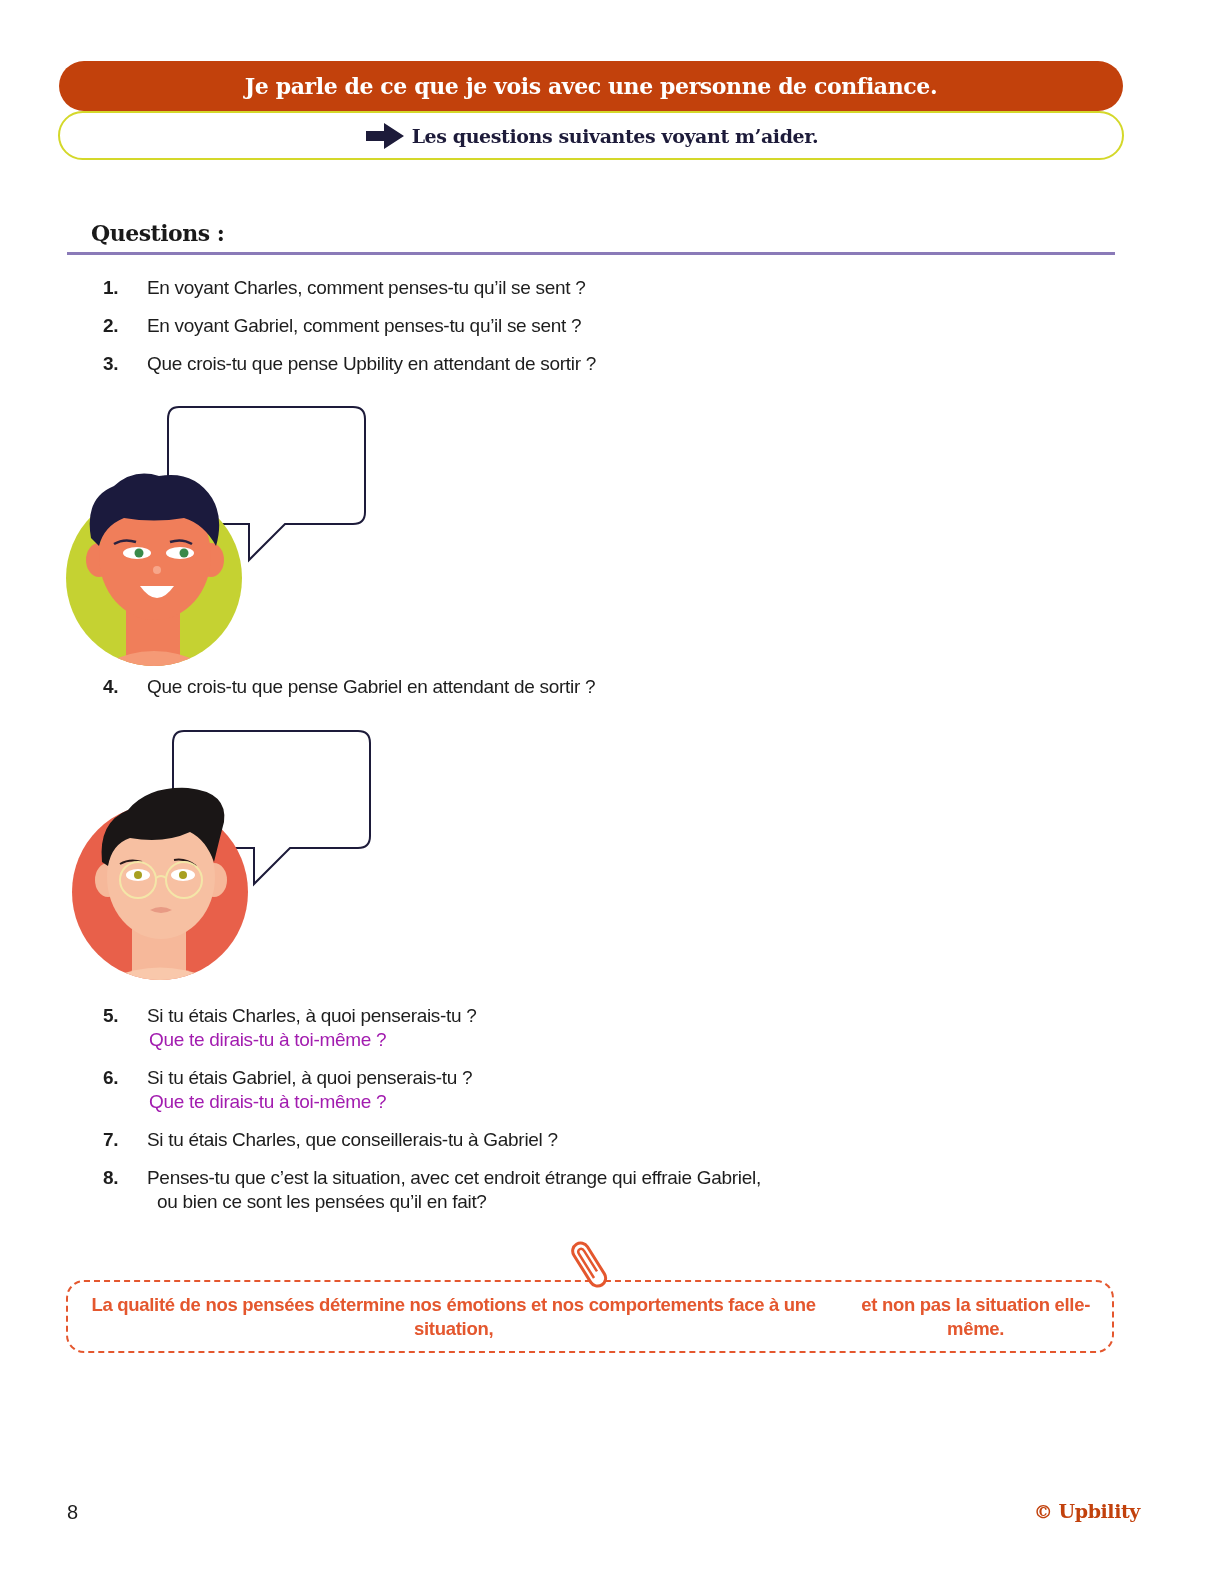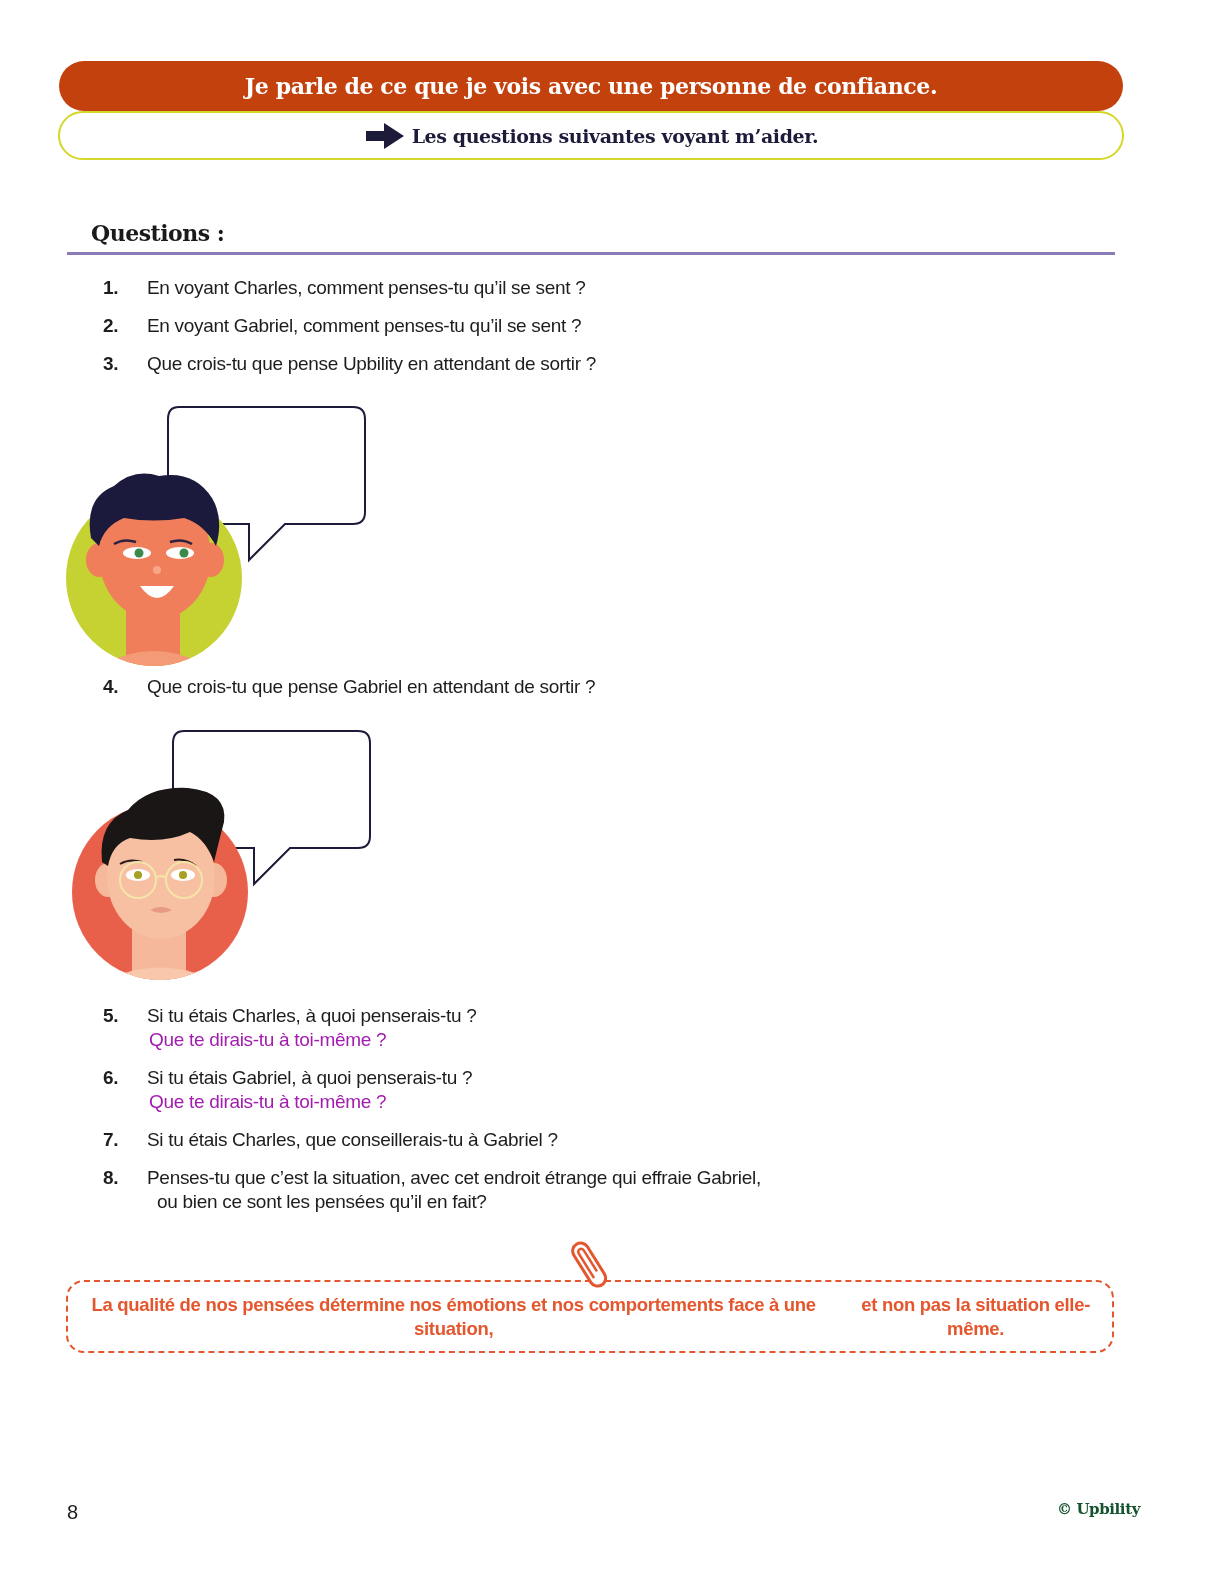--- a/index.html
+++ b/index.html
@@ -42,21 +42,21 @@
     .note {
       position: absolute; left: 66px; top: 1280px; width: 1048px; height: 73px;
       border: 2px dashed #e4572e; border-radius: 18px;
       display: flex; flex-direction: row; align-items: center; justify-content: center;
       color: #e4572e; font-weight: bold; font-size: 18.5px; line-height: 24px; letter-spacing: -0.3px;
       text-align: center;
     }
     .clip-icon { position: absolute; left: 565px; top: 1236px; width: 50px; height: 56px; }
 
     .page-num { position: absolute; left: 67px; top: 1501px; font-size: 20px; color: #1d1d1d; }
-    .copyright { position: absolute; right: 74px; top: 1500px; font-family: "DejaVu Serif", serif; font-weight: bold; font-size: 15px; color: #14532d; letter-spacing: -0.4px; margin-left: 16px; }
+    .copyright { position: absolute; right: 74px; top: 1500px; font-family: "DejaVu Serif", serif; font-weight: bold; font-size: 19px; color: #c2410c; letter-spacing: -0.4px; margin-left: 16px; }
   </style>
 </head>
 <body>
 
 <div class="banner">
   <span>Je parle de ce que je vois avec une personne de confiance.</span>
 </div>
 <div class="subbanner">
   <svg class="arrow-icon" viewBox="0 0 42 30">
     <path d="M2 10 H20 V2 L40 15 L20 28 V20 H2 Z" fill="#1d1b3a"></path>

